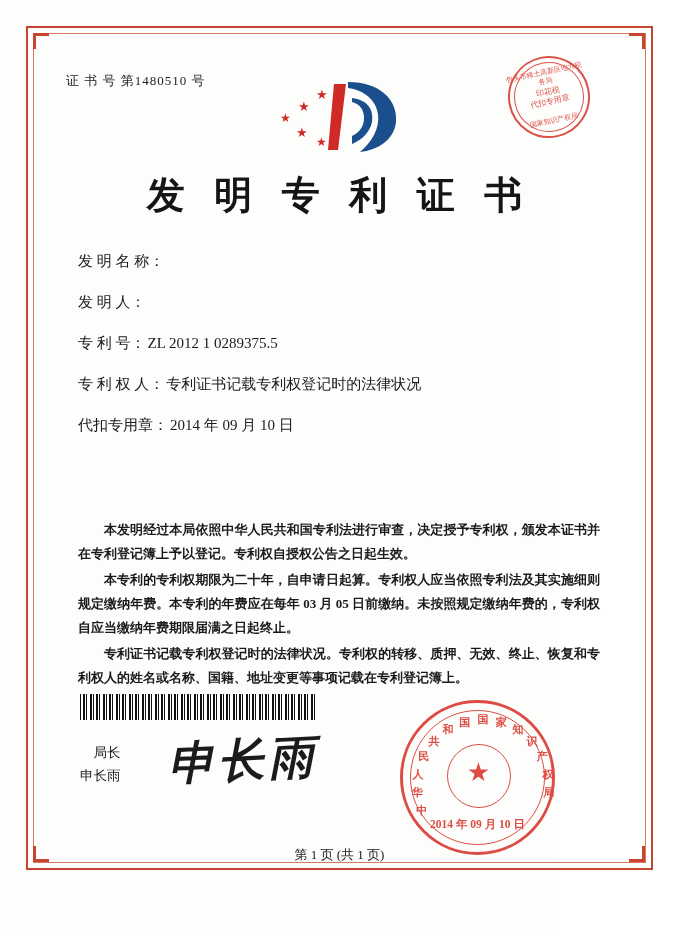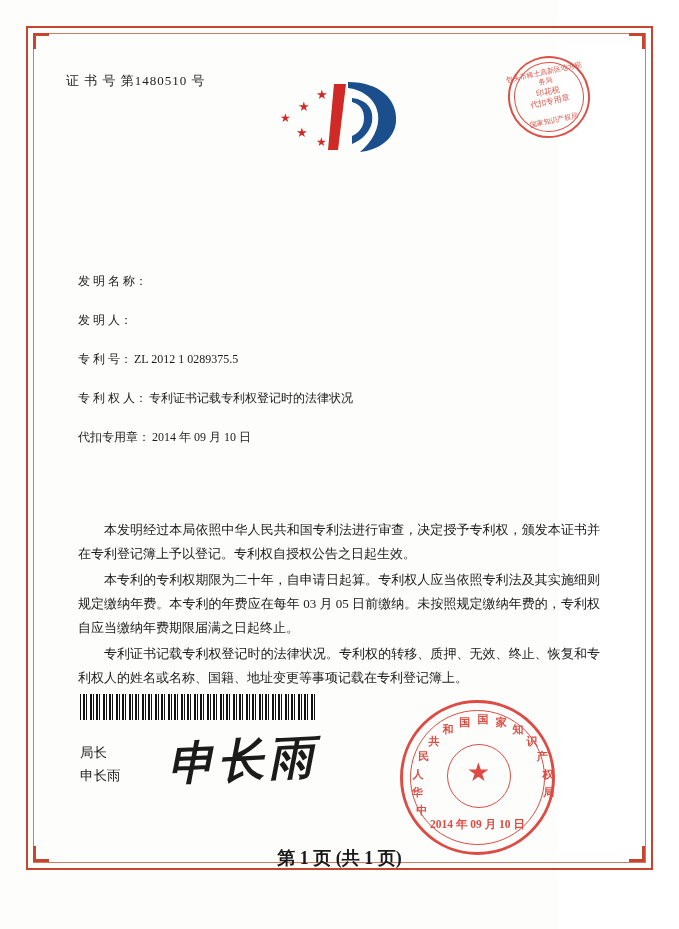--- a/index.html
+++ b/index.html
@@ -112,61 +112,61 @@
 
   .fields {
     position: absolute;
     left: 78px; top: 252px;
     width: 520px;
   }
   .field-row {
     display: flex;
     align-items: baseline;
     margin-bottom: 22px;
-    font-size: 12px;
-    margin-top: 21px;
+    font-size: 15px;
   }
   .field-label {
     white-space: pre;
     color: #1a1a1a;
   }
   .field-value {
     color: #1a1a1a;
     margin-left: 2px;
   }
 
   .body-text {
     position: absolute;
     left: 78px; top: 518px;
     width: 522px;
     font-size: 13px;
     line-height: 1.85;
     text-align: justify;
     color: #1a1a1a;
   }
-  .body-text p { margin: 0 0 2px 0; text-indent: 2em; }
+  .body-text p { margin: 0 0 2px 0; text-indent: 2em; font-weight: bold; }
 
   
   .barcode {
     position: absolute;
     left: 80px; top: 694px;
     width: 236px; height: 26px;
     background:
       repeating-linear-gradient(90deg,
         #111 0px, #111 1px, #fff 1px, #fff 3px,
         #111 3px, #111 5px, #fff 5px, #fff 6px,
         #111 6px, #111 7px, #fff 7px, #fff 10px,
         #111 10px, #111 12px, #fff 12px, #fff 13px);
   }
 
   .signature-block {
     position: absolute;
     left: 80px; top: 742px;
     font-size: 13.5px;
     line-height: 1.7;
+    text-align: right;
   }
   .signature-script {
     position: absolute;
     left: 168px; top: 730px;
     font-size: 46px;
     font-family: "DejaVu Serif", serif;
     font-style: italic;
     font-weight: bold;
     color: #1b1b1b;
     letter-spacing: 4px;
@@ -225,23 +225,22 @@
     position:absolute; left:50%; top:50%;
     transform: translate(-50%,-60%);
     font-size: 26px;
   }
 
   .footer {
     position: absolute;
     left: 0; top: 846px;
     width: 679px;
     text-align: center;
-    font-size: 18px;
-    color: #1a1a1a;
-    font-weight: bold;
+    font-size: 13px;
+    color: #1a1a1a;
   }
 </style>
 </head>
 <body>
 
 <div class="page">
 
   <div class="border-outer"></div>
   <div class="border-inner"></div>
   <div class="corner tl"></div>
@@ -265,20 +264,21 @@
     <span class="star" style="left:20px; top:48px; font-size:13px;">★</span>
     <span class="star" style="left:40px; top:10px; font-size:13px;">★</span>
     <span class="star" style="left:40px; top:58px; font-size:12px;">★</span>
     <svg width="130" height="78" viewBox="0 0 130 78" style="position:absolute;left:0;top:0;">
       <path d="M58 6 L70 6 L62 72 L52 72 Z" fill="#cf2a25"></path>
       <path d="M72 4 C104 4 122 22 120 44 C118 62 102 72 84 74 C96 64 104 50 102 36 C100 22 88 12 72 10 Z" fill="#1b4e8c"></path>
       <path d="M76 20 C92 22 98 32 96 44 C94 54 86 62 76 66 L76 58 C84 54 88 48 88 40 C88 32 84 26 76 24 Z" fill="#1b4e8c"></path>
     </svg>
   </div>
 
+  <div class="title">发 明 专 利 证 书</div>
 
   <div class="fields">
     <div class="field-row">
       <span class="field-label">发 明 名 称：</span>
     </div>
     <div class="field-row">
       <span class="field-label">发 明 人：</span>
     </div>
     <div class="field-row">
       <span class="field-label">专 利 号：</span>

